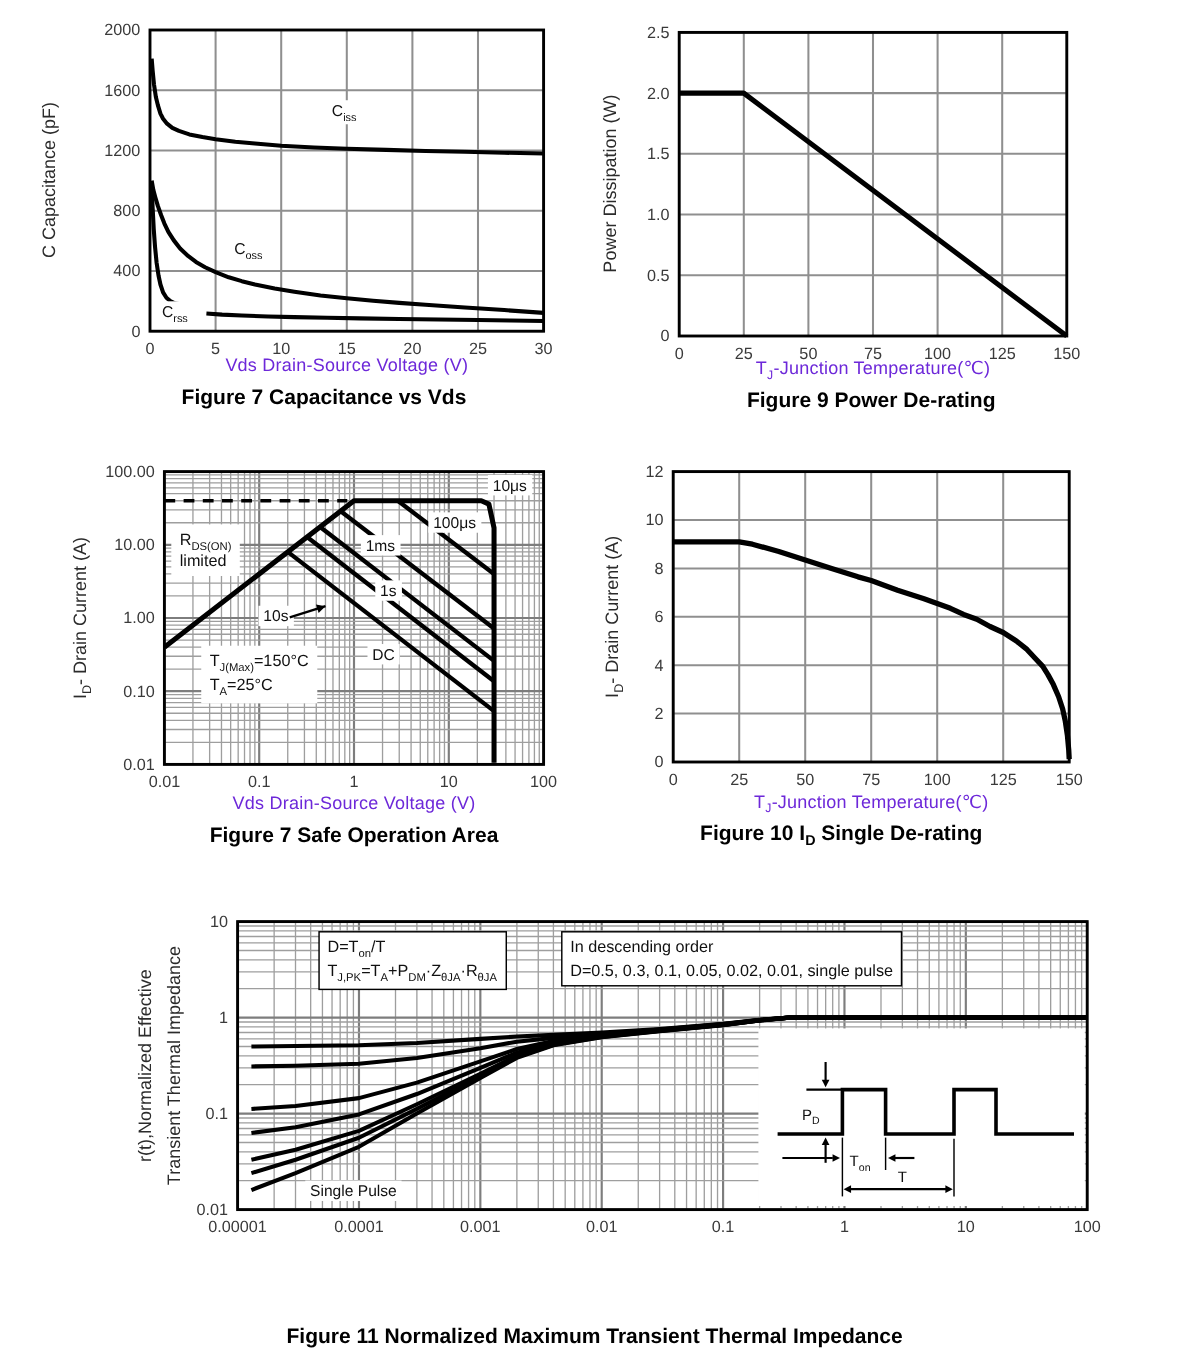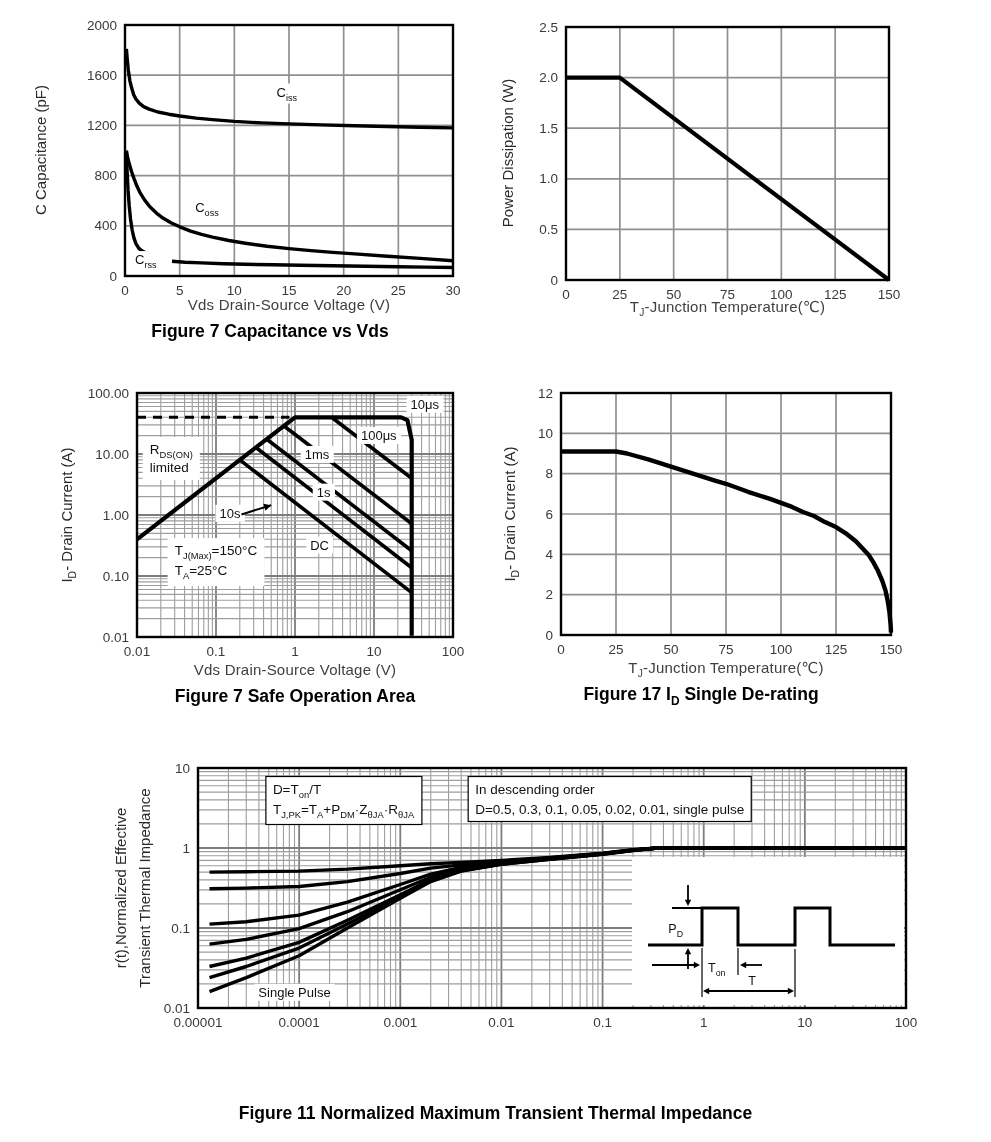--- a/index.html
+++ b/index.html
@@ -1,20 +1,20 @@
 <!DOCTYPE html>
 <html><head>
 <meta charset="utf-8">
 <style>
   html,body{margin:0;padding:0;background:#fff;}
   #page{position:relative;width:991px;height:1142px;background:#fff;overflow:hidden;
         font-family:"Liberation Sans","DejaVu Sans",sans-serif;color:#000;}
   .fig{position:absolute;}
   .fig svg{position:absolute;left:0;top:0;}
-  .xlabel{position:absolute;text-align:center;font-size:15px;color:#404040;letter-spacing:.2px;}
+  .xlabel{position:absolute;text-align:center;font-size:15px;color:#6d28d9;letter-spacing:.2px;}
   .caption{position:absolute;text-align:center;font-weight:bold;font-size:17.5px;color:#000;}
   sub{font-size:68%;}
   #figure7{left:0;top:0;width:496px;height:372px;}
   #figure7 .xlabel{left:125px;top:296px;width:328px;}
   #figure7 .caption{left:50px;top:321px;width:440px;}
   #figure9{left:496px;top:0;width:495px;height:372px;}
   #figure9 .xlabel{left:70px;top:298px;width:323px;}
   #figure9 .caption{left:20px;top:323px;width:420px;}
   #figure8{left:0;top:372px;width:496px;height:373px;}
   #figure8 .xlabel{left:137px;top:289px;width:316px;}
@@ -110,20 +110,21 @@
         <text x="393" y="299" font-size="13.5" fill="#3a3a3a" text-anchor="middle">150</text>
         <text x="62" y="284.5" font-size="13.5" fill="#3a3a3a" text-anchor="end">0</text>
         <text x="62" y="233.9" font-size="13.5" fill="#3a3a3a" text-anchor="end">0.5</text>
         <text x="62" y="183.3" font-size="13.5" fill="#3a3a3a" text-anchor="end">1.0</text>
         <text x="62" y="132.70000000000002" font-size="13.5" fill="#3a3a3a" text-anchor="end">1.5</text>
         <text x="62" y="82.1" font-size="13.5" fill="#3a3a3a" text-anchor="end">2.0</text>
         <text x="62" y="31.5" font-size="13.5" fill="#3a3a3a" text-anchor="end">2.5</text>
         <text x="17" y="153" font-size="15" fill="#2b2b2b" text-anchor="middle" transform="rotate(-90 17 153)">Power Dissipation (W)</text>
       </svg>
     <div class="xlabel"><span>T</span><sub>J</sub><span>-Junction Temperature(℃)</span></div>
+    <div class="caption">Figure 9 Power De-rating</div>
   </section>
 
   <section class="fig" id="figure8">
     <svg id="svg-figure8" width="496" height="292">
         <rect x="137" y="21" width="316" height="244" fill="#fff"></rect>
         <line x1="137" y1="21" x2="137" y2="265" stroke="#7d7d7d" stroke-width="1.8"></line>
         <line x1="160.78136965745452" y1="21" x2="160.78136965745452" y2="265" stroke="#9e9e9e" stroke-width="1.1"></line>
         <line x1="174.69257912285332" y1="21" x2="174.69257912285332" y2="265" stroke="#9e9e9e" stroke-width="1.1"></line>
         <line x1="184.56273931490904" y1="21" x2="184.56273931490904" y2="265" stroke="#9e9e9e" stroke-width="1.1"></line>
         <line x1="192.21863034254548" y1="21" x2="192.21863034254548" y2="265" stroke="#9e9e9e" stroke-width="1.1"></line>
@@ -285,21 +286,21 @@
         <text x="57" y="267.5" font-size="13.5" fill="#3a3a3a" text-anchor="end">0</text>
         <text x="57" y="227.16666666666669" font-size="13.5" fill="#3a3a3a" text-anchor="end">2</text>
         <text x="57" y="186.83333333333334" font-size="13.5" fill="#3a3a3a" text-anchor="end">4</text>
         <text x="57" y="146.5" font-size="13.5" fill="#3a3a3a" text-anchor="end">6</text>
         <text x="57" y="106.16666666666669" font-size="13.5" fill="#3a3a3a" text-anchor="end">8</text>
         <text x="57" y="65.83333333333331" font-size="13.5" fill="#3a3a3a" text-anchor="end">10</text>
         <text x="57" y="25.5" font-size="13.5" fill="#3a3a3a" text-anchor="end">12</text>
         <text x="19" y="142" font-size="15" fill="#2b2b2b" text-anchor="middle" transform="rotate(-90 19 142)"><tspan>I</tspan><tspan dy="4" font-size="10.5">D</tspan><tspan dy="-4">- Drain Current (A)</tspan></text>
       </svg>
     <div class="xlabel"><span>T</span><sub>J</sub><span>-Junction Temperature(℃)</span></div>
-    <div class="caption"><span>Figure 17 I</span><sub>D</sub><span> Single De-rating</span></div>
+    <div class="caption"><span>Figure 10 I</span><sub>D</sub><span> Single De-rating</span></div>
   </section>
 
   <section class="fig" id="figure11">
     <svg id="svg-figure11" width="991" height="300">
         <rect x="198" y="23" width="708" height="240" fill="#fff"></rect>
         <line x1="198" y1="23" x2="198" y2="263" stroke="#7d7d7d" stroke-width="1.8"></line>
         <line x1="228.44703384715697" y1="23" x2="228.44703384715697" y2="263" stroke="#9e9e9e" stroke-width="1.1"></line>
         <line x1="246.2574069059316" y1="23" x2="246.2574069059316" y2="263" stroke="#9e9e9e" stroke-width="1.1"></line>
         <line x1="258.89406769431395" y1="23" x2="258.89406769431395" y2="263" stroke="#9e9e9e" stroke-width="1.1"></line>
         <line x1="268.69582329570017" y1="23" x2="268.69582329570017" y2="263" stroke="#9e9e9e" stroke-width="1.1"></line>

